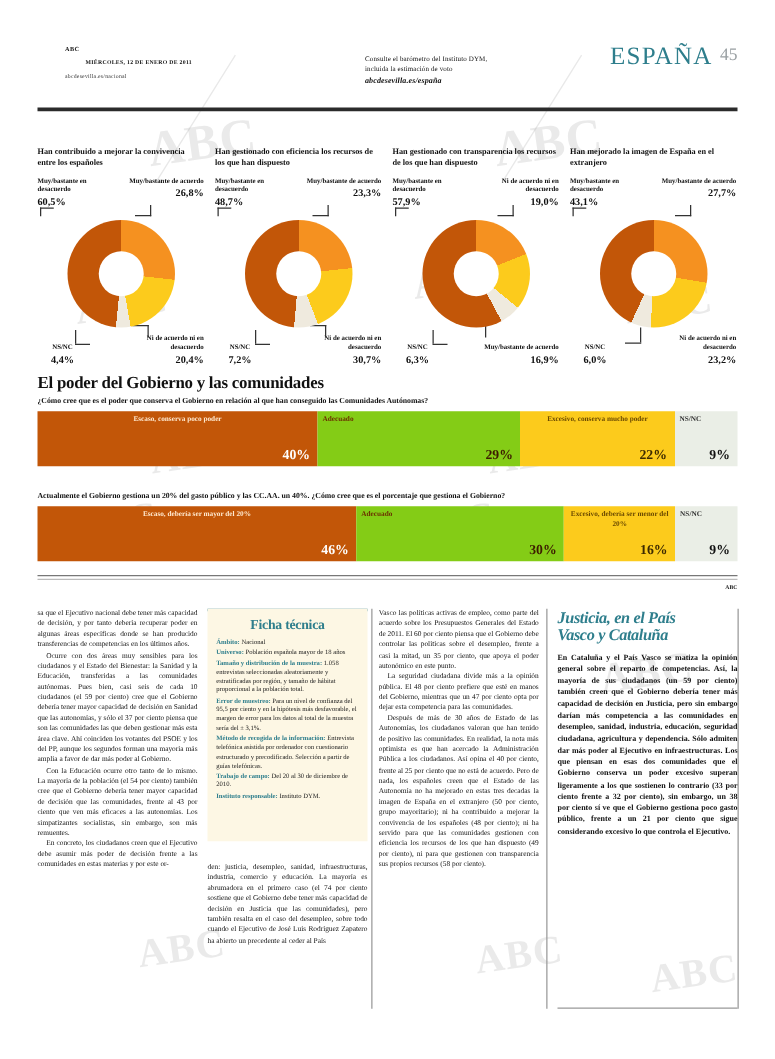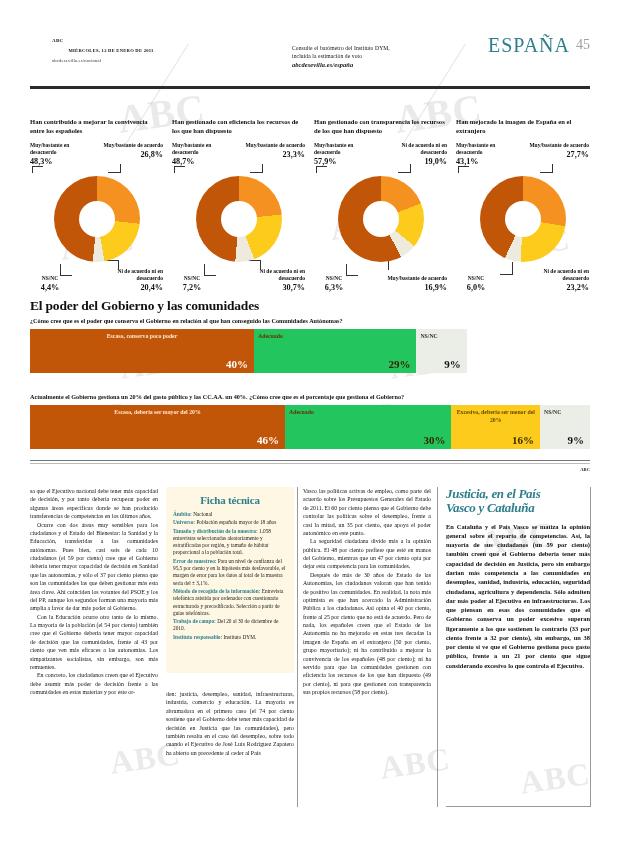--- a/index.html
+++ b/index.html
@@ -69,21 +69,21 @@
   #q1{left:30px;top:317px;}
   #q2{left:30px;top:393px;}
   .bar-row{position:absolute;left:30px;height:44px;width:560px;display:flex;}
   #bar1{top:329px;} #bar2{top:405px;}
   .seg{position:relative;height:44px;box-sizing:border-box;}
   .seg .sl-lab{position:absolute;left:4px;top:4px;right:4px;font-size:5.8px;
     font-weight:bold;line-height:1.35;}
   .seg .sl-val{position:absolute;right:6px;bottom:3px;font-size:11px;font-weight:bold;}
   .seg.s1{background:#c25608;} .seg.s1 .sl-lab{color:#ffe9cf;text-align:center;}
   .seg.s1 .sl-val{color:#ffffff;}
-  .seg.s2{background:#22c55e;} .seg.s2 .sl-lab{color:#6b3000;}
+  .seg.s2{background:#84cc16;} .seg.s2 .sl-lab{color:#6b3000;}
   .seg.s2 .sl-val{color:#3d1c00;}
   .seg.s3{background:#fccb1c;} .seg.s3 .sl-lab{color:#6b4a00;text-align:center;}
   .seg.s3 .sl-val{color:#3d2a00;}
   .seg.s4{background:#eaeee6;} .seg.s4 .sl-lab{color:#333;}
   .seg.s4 .sl-val{color:#111;}
 
   
   .col{position:absolute;font-size:5.9px;line-height:1.42;text-align:justify;
        color:#141414;}
   .col p{margin:0;text-indent:7px;}
@@ -155,21 +155,21 @@
     </div>
   </div>
   <div class="rule-top"></div>
 
 
   <div class="donut-col dc1">
     <div class="dc-head">Han contribuido a mejorar la convivencia entre los españoles</div>
     <div class="dc-labels">
       <div class="lab l-tl">
         <span>Muy/bastante en desacuerdo</span>
-        <span class="pct">48,3%</span>
+        <span class="pct">60,5%</span>
       </div>
       <div class="lab l-tr">
         <span>Muy/bastante de acuerdo</span>
         <span class="pct">26,8%</span>
       </div>
       <div class="lab l-br">
         <span>Ni de acuerdo ni en desacuerdo</span>
         <span class="pct">20,4%</span>
       </div>
       <div class="lab l-bl">
@@ -291,20 +291,24 @@
   <div class="q-text" id="q1">¿Cómo cree que es el poder que conserva el Gobierno en relación al que han conseguido las Comunidades Autónomas?</div>
   <div class="bar-row" id="bar1">
     <div class="seg s1" style="width:40%;">
       <span class="sl-lab">Escaso, conserva poco poder</span>
       <span class="sl-val">40%</span>
     </div>
     <div class="seg s2" style="width:29%;">
       <span class="sl-lab">Adecuado</span>
       <span class="sl-val">29%</span>
     </div>
+    <div class="seg s3" style="width:22%;">
+      <span class="sl-lab">Excesivo, conserva mucho poder</span>
+      <span class="sl-val">22%</span>
+    </div>
     <div class="seg s4" style="width:9%;">
       <span class="sl-lab">NS/NC</span>
       <span class="sl-val">9%</span>
     </div>
   </div>
 
   <div class="q-text" id="q2">Actualmente el Gobierno gestiona un 20% del gasto público y las CC.AA. un 40%. ¿Cómo cree que es el porcentaje que gestiona el Gobierno?</div>
   <div class="bar-row" id="bar2">
     <div class="seg s1" style="width:46%;">
       <span class="sl-lab">Escaso, debería ser mayor del 20%</span>

